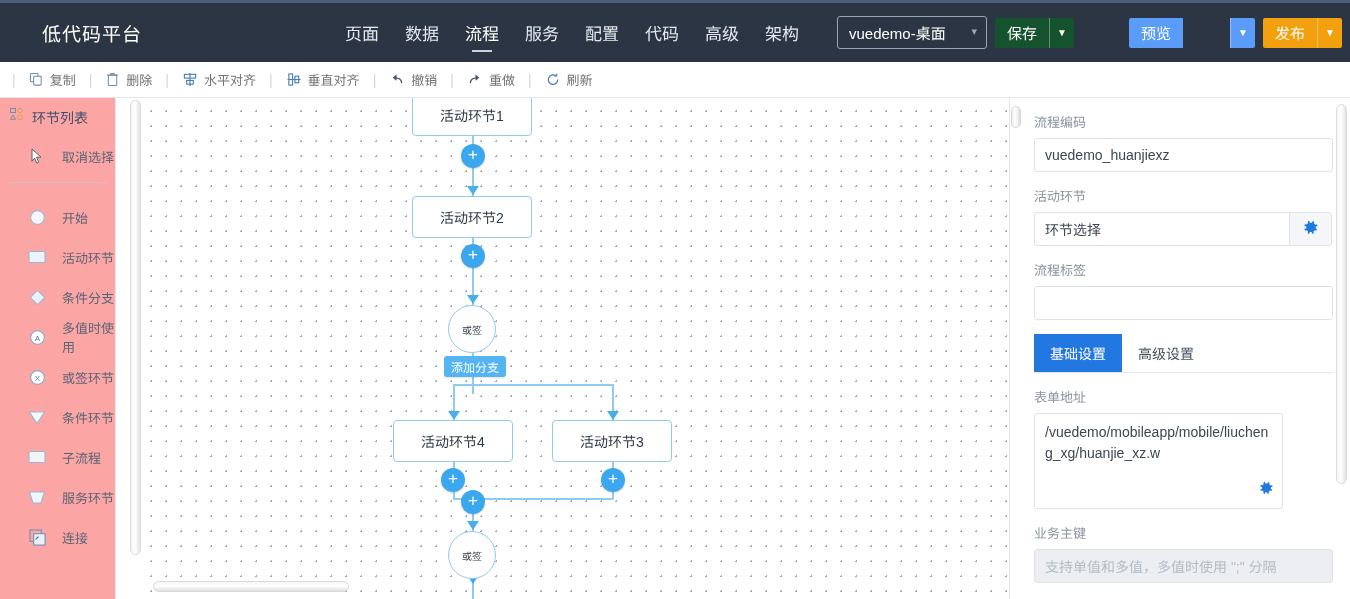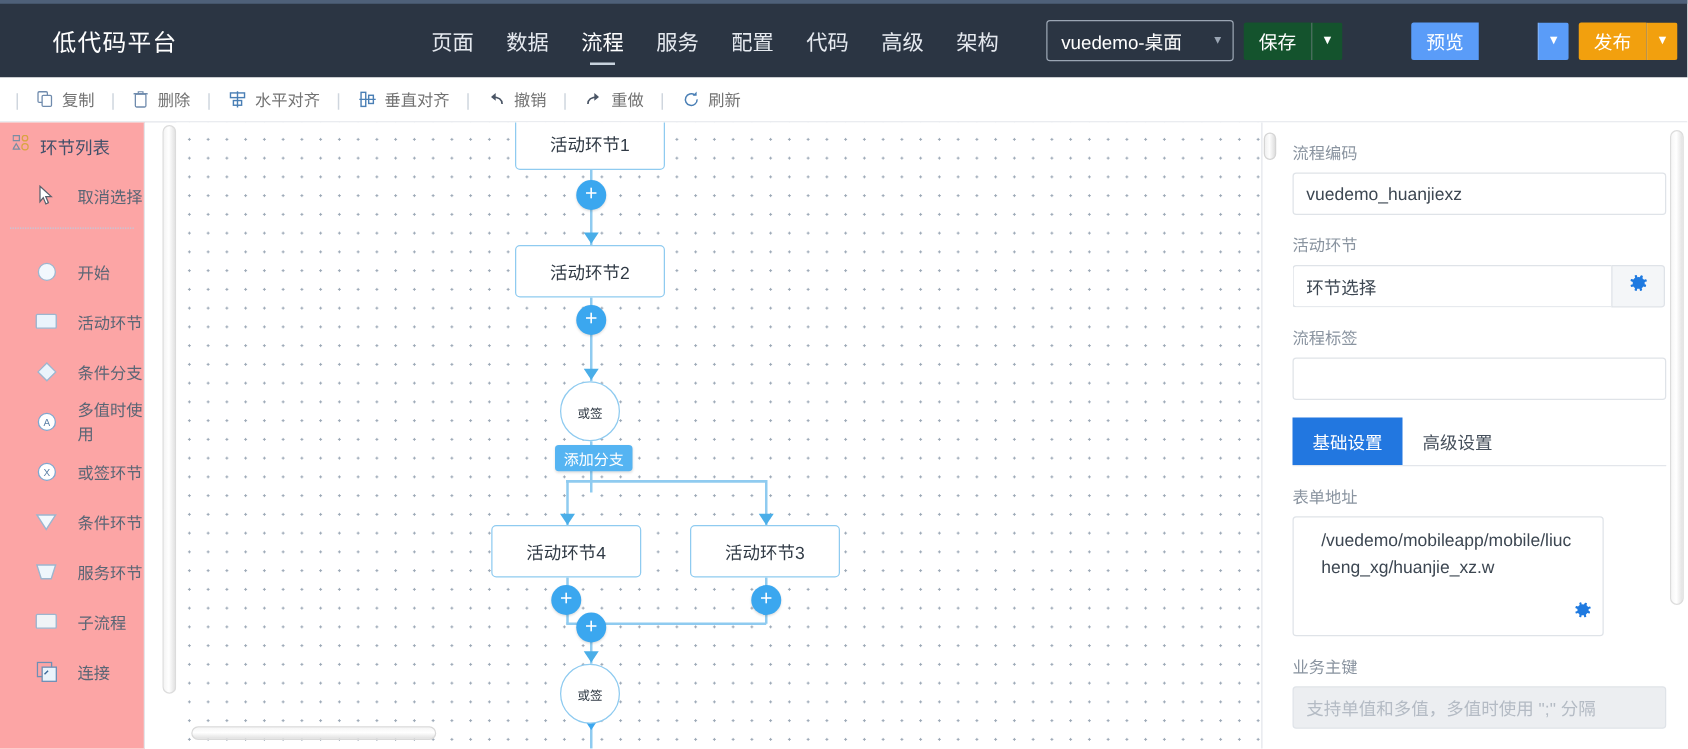--- a/index.html
+++ b/index.html
@@ -243,21 +243,21 @@
   .tab {
     font-size: 14px; padding: 9px 16px; cursor: pointer;
     color: #46505c;
   }
   .tab.active { background: #2277e0; color: #fff; }
   .textarea-box {
     position: relative;
     width: 249px; height: 96px;
     border: 1px solid #dfe3e8; border-radius: 3px;
     font-size: 14px; color: #3d4752;
-    padding: 8px 22px; line-height: 21px;
+    padding: 8px 10px; line-height: 21px;
     word-break: break-all;
     background: #fff;
   }
   .textarea-box .gear-in {
     position: absolute; right: 8px; bottom: 6px; cursor: pointer;
   }
   .fld-input.disabled {
     background: #eceef1; color: #b4bbc4; border-color: #dfe3e8;
   }
   .rpanel-scroll {
@@ -474,34 +474,34 @@
         <span class="ic">
           <svg width="18" height="15" viewBox="0 0 18 15">
               <path d="M1.5 2h15L9 13.5z" fill="#f3f9fd" stroke="#9cb6cf" stroke-width="1.1"></path>
             </svg>
         </span>
         <span>条件环节</span>
       </div>
 
       <div class="sb-item">
         <span class="ic">
+          <svg width="18" height="14" viewBox="0 0 18 14">
+              <rect x="1" y="1.5" width="16" height="11" rx="1" fill="#f0f4f7" stroke="#9cb6cf" stroke-width="1.1"></rect>
+            </svg>
+        </span>
+        <span>子流程</span>
+      </div>
+
+      <div class="sb-item">
+        <span class="ic">
           <svg width="18" height="15" viewBox="0 0 18 15">
               <path d="M1.5 2h15l-3.5 11H5z" fill="#eef6fc" stroke="#9cb6cf" stroke-width="1.1"></path>
             </svg>
         </span>
         <span>服务环节</span>
-      </div>
-
-      <div class="sb-item">
-        <span class="ic">
-          <svg width="18" height="14" viewBox="0 0 18 14">
-              <rect x="1" y="1.5" width="16" height="11" rx="1" fill="#f0f4f7" stroke="#9cb6cf" stroke-width="1.1"></rect>
-            </svg>
-        </span>
-        <span>子流程</span>
       </div>
 
       <div class="sb-item">
         <span class="ic">
           <svg width="17" height="17" viewBox="0 0 18 18">
               <rect x="1" y="1" width="12" height="12" fill="none" stroke="#6d8fb5" stroke-width="1.1"></rect>
               <rect x="5" y="5" width="12" height="12" fill="#eaf3fb" stroke="#6d8fb5" stroke-width="1.1"></rect>
               <path d="M7 11l3-3" stroke="#3b6a9c" stroke-width="1.2"></path>
             </svg>
         </span>

